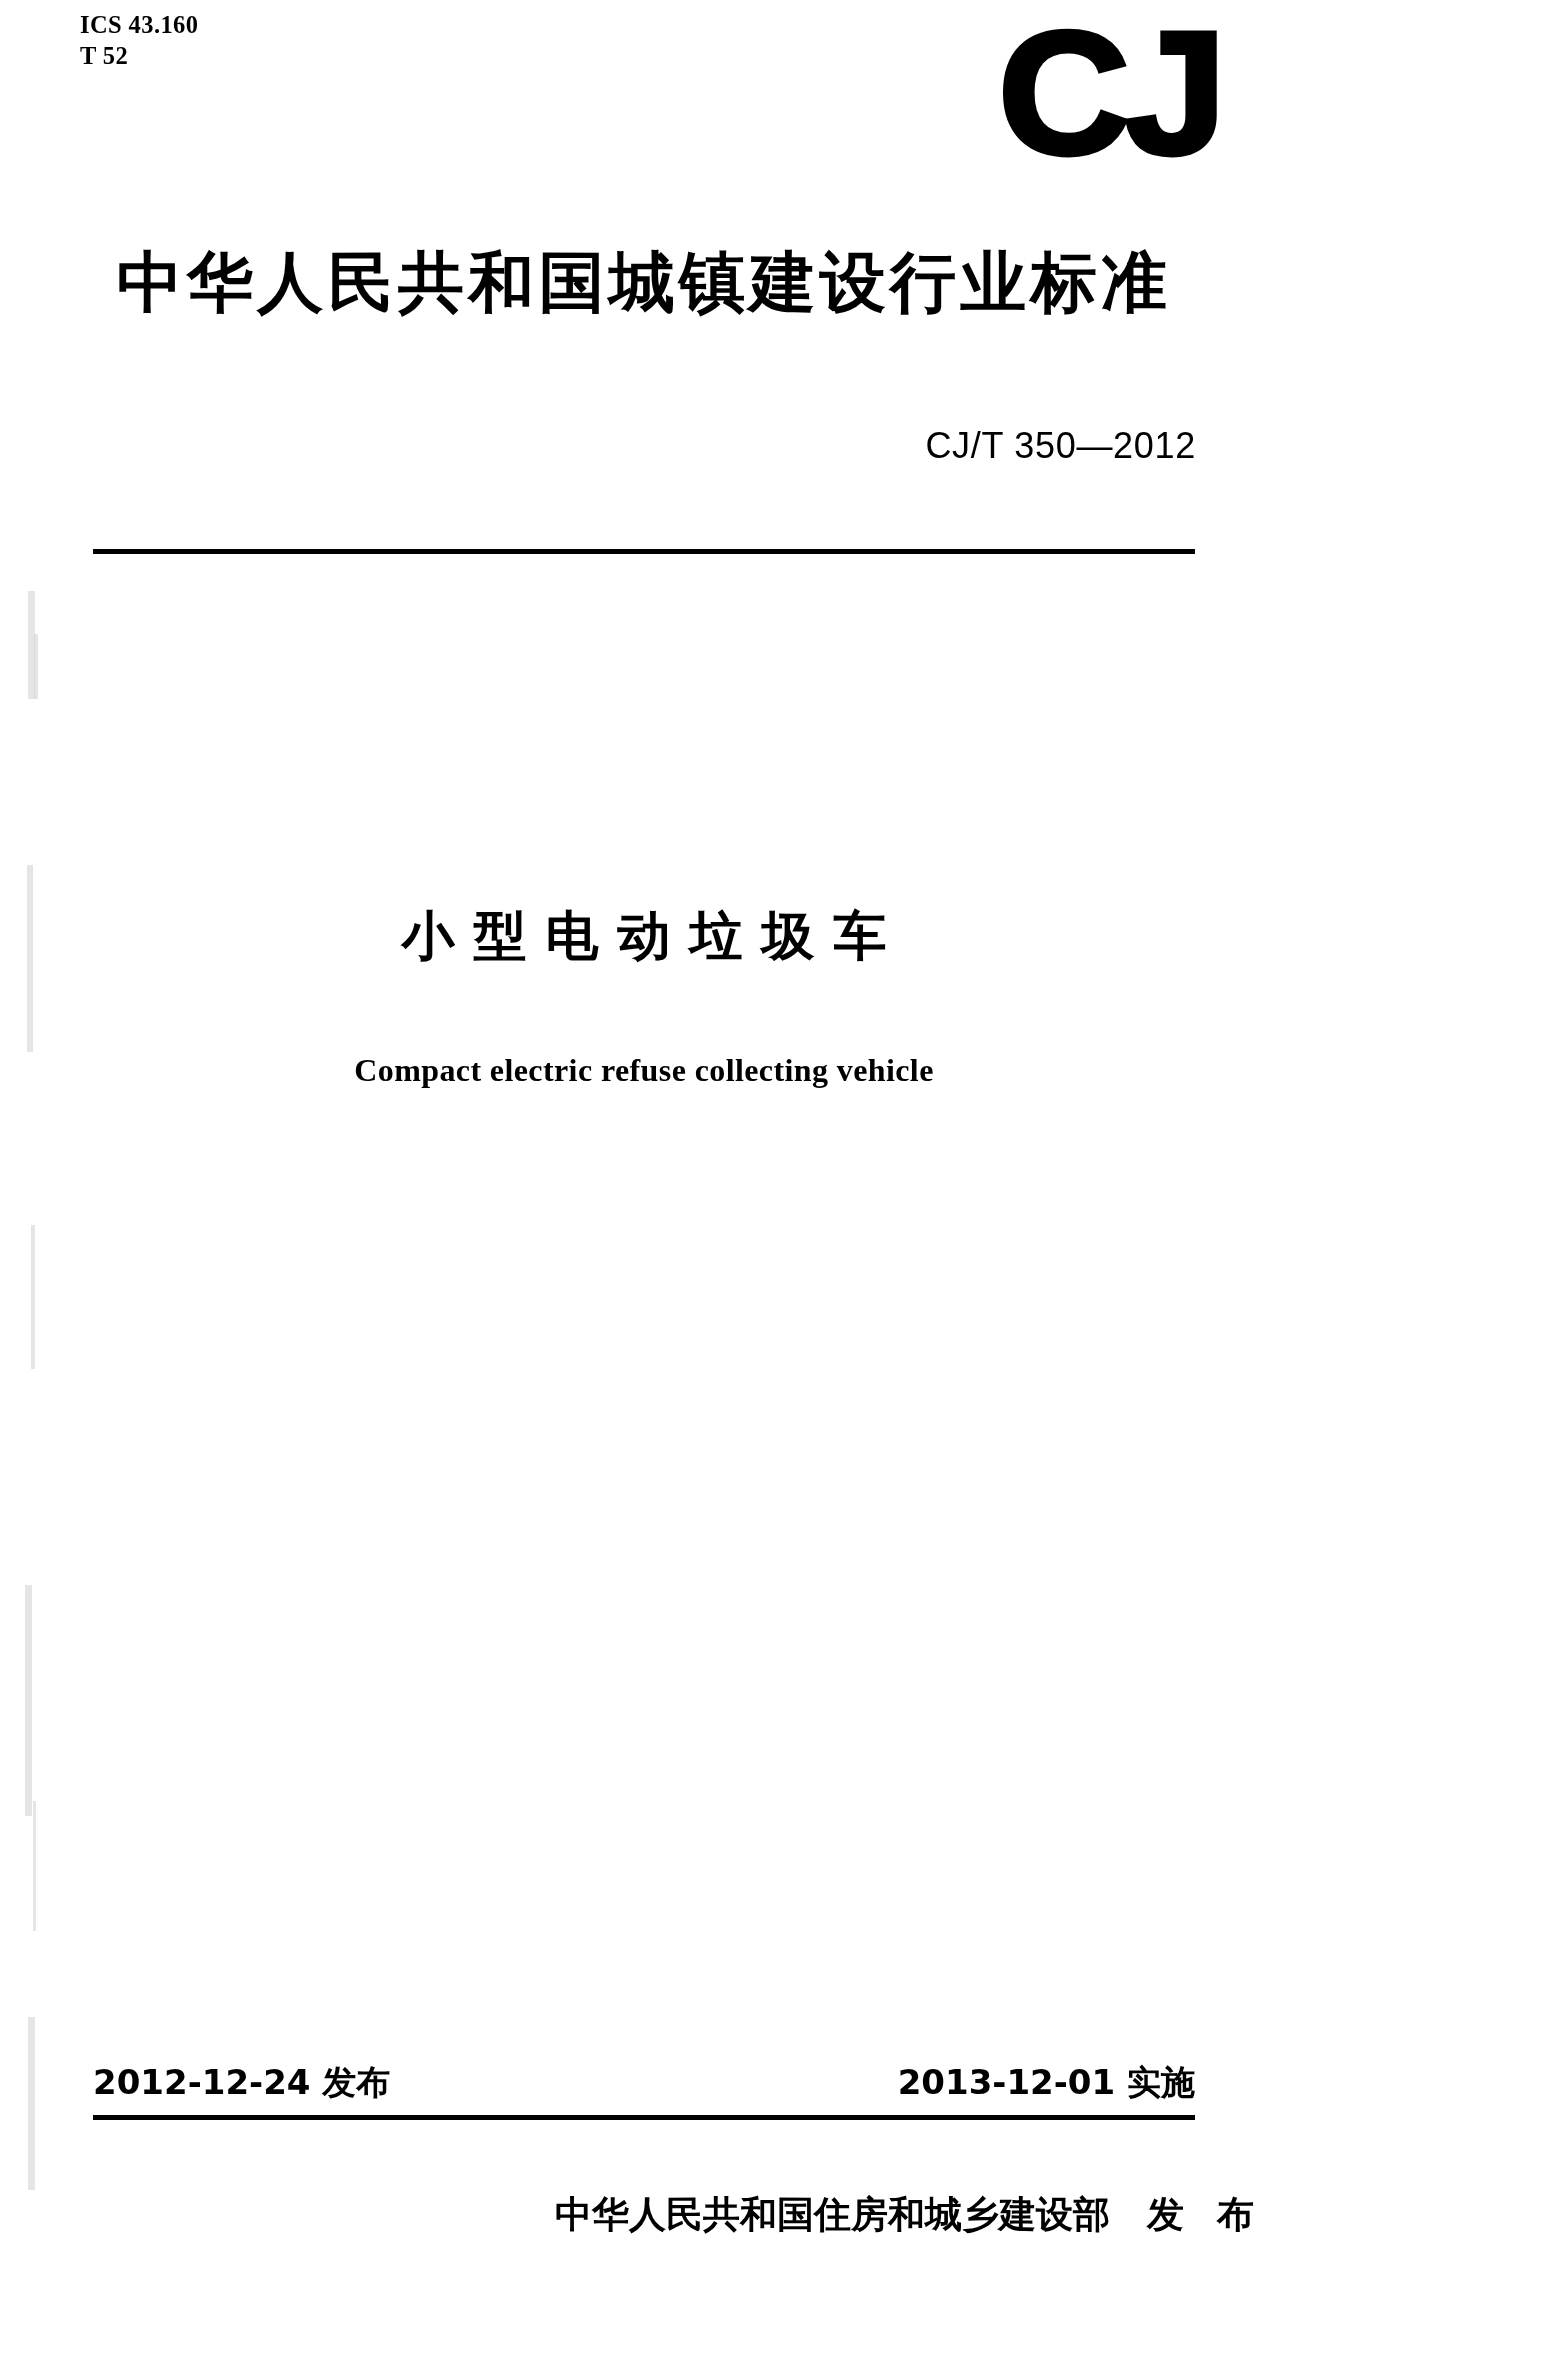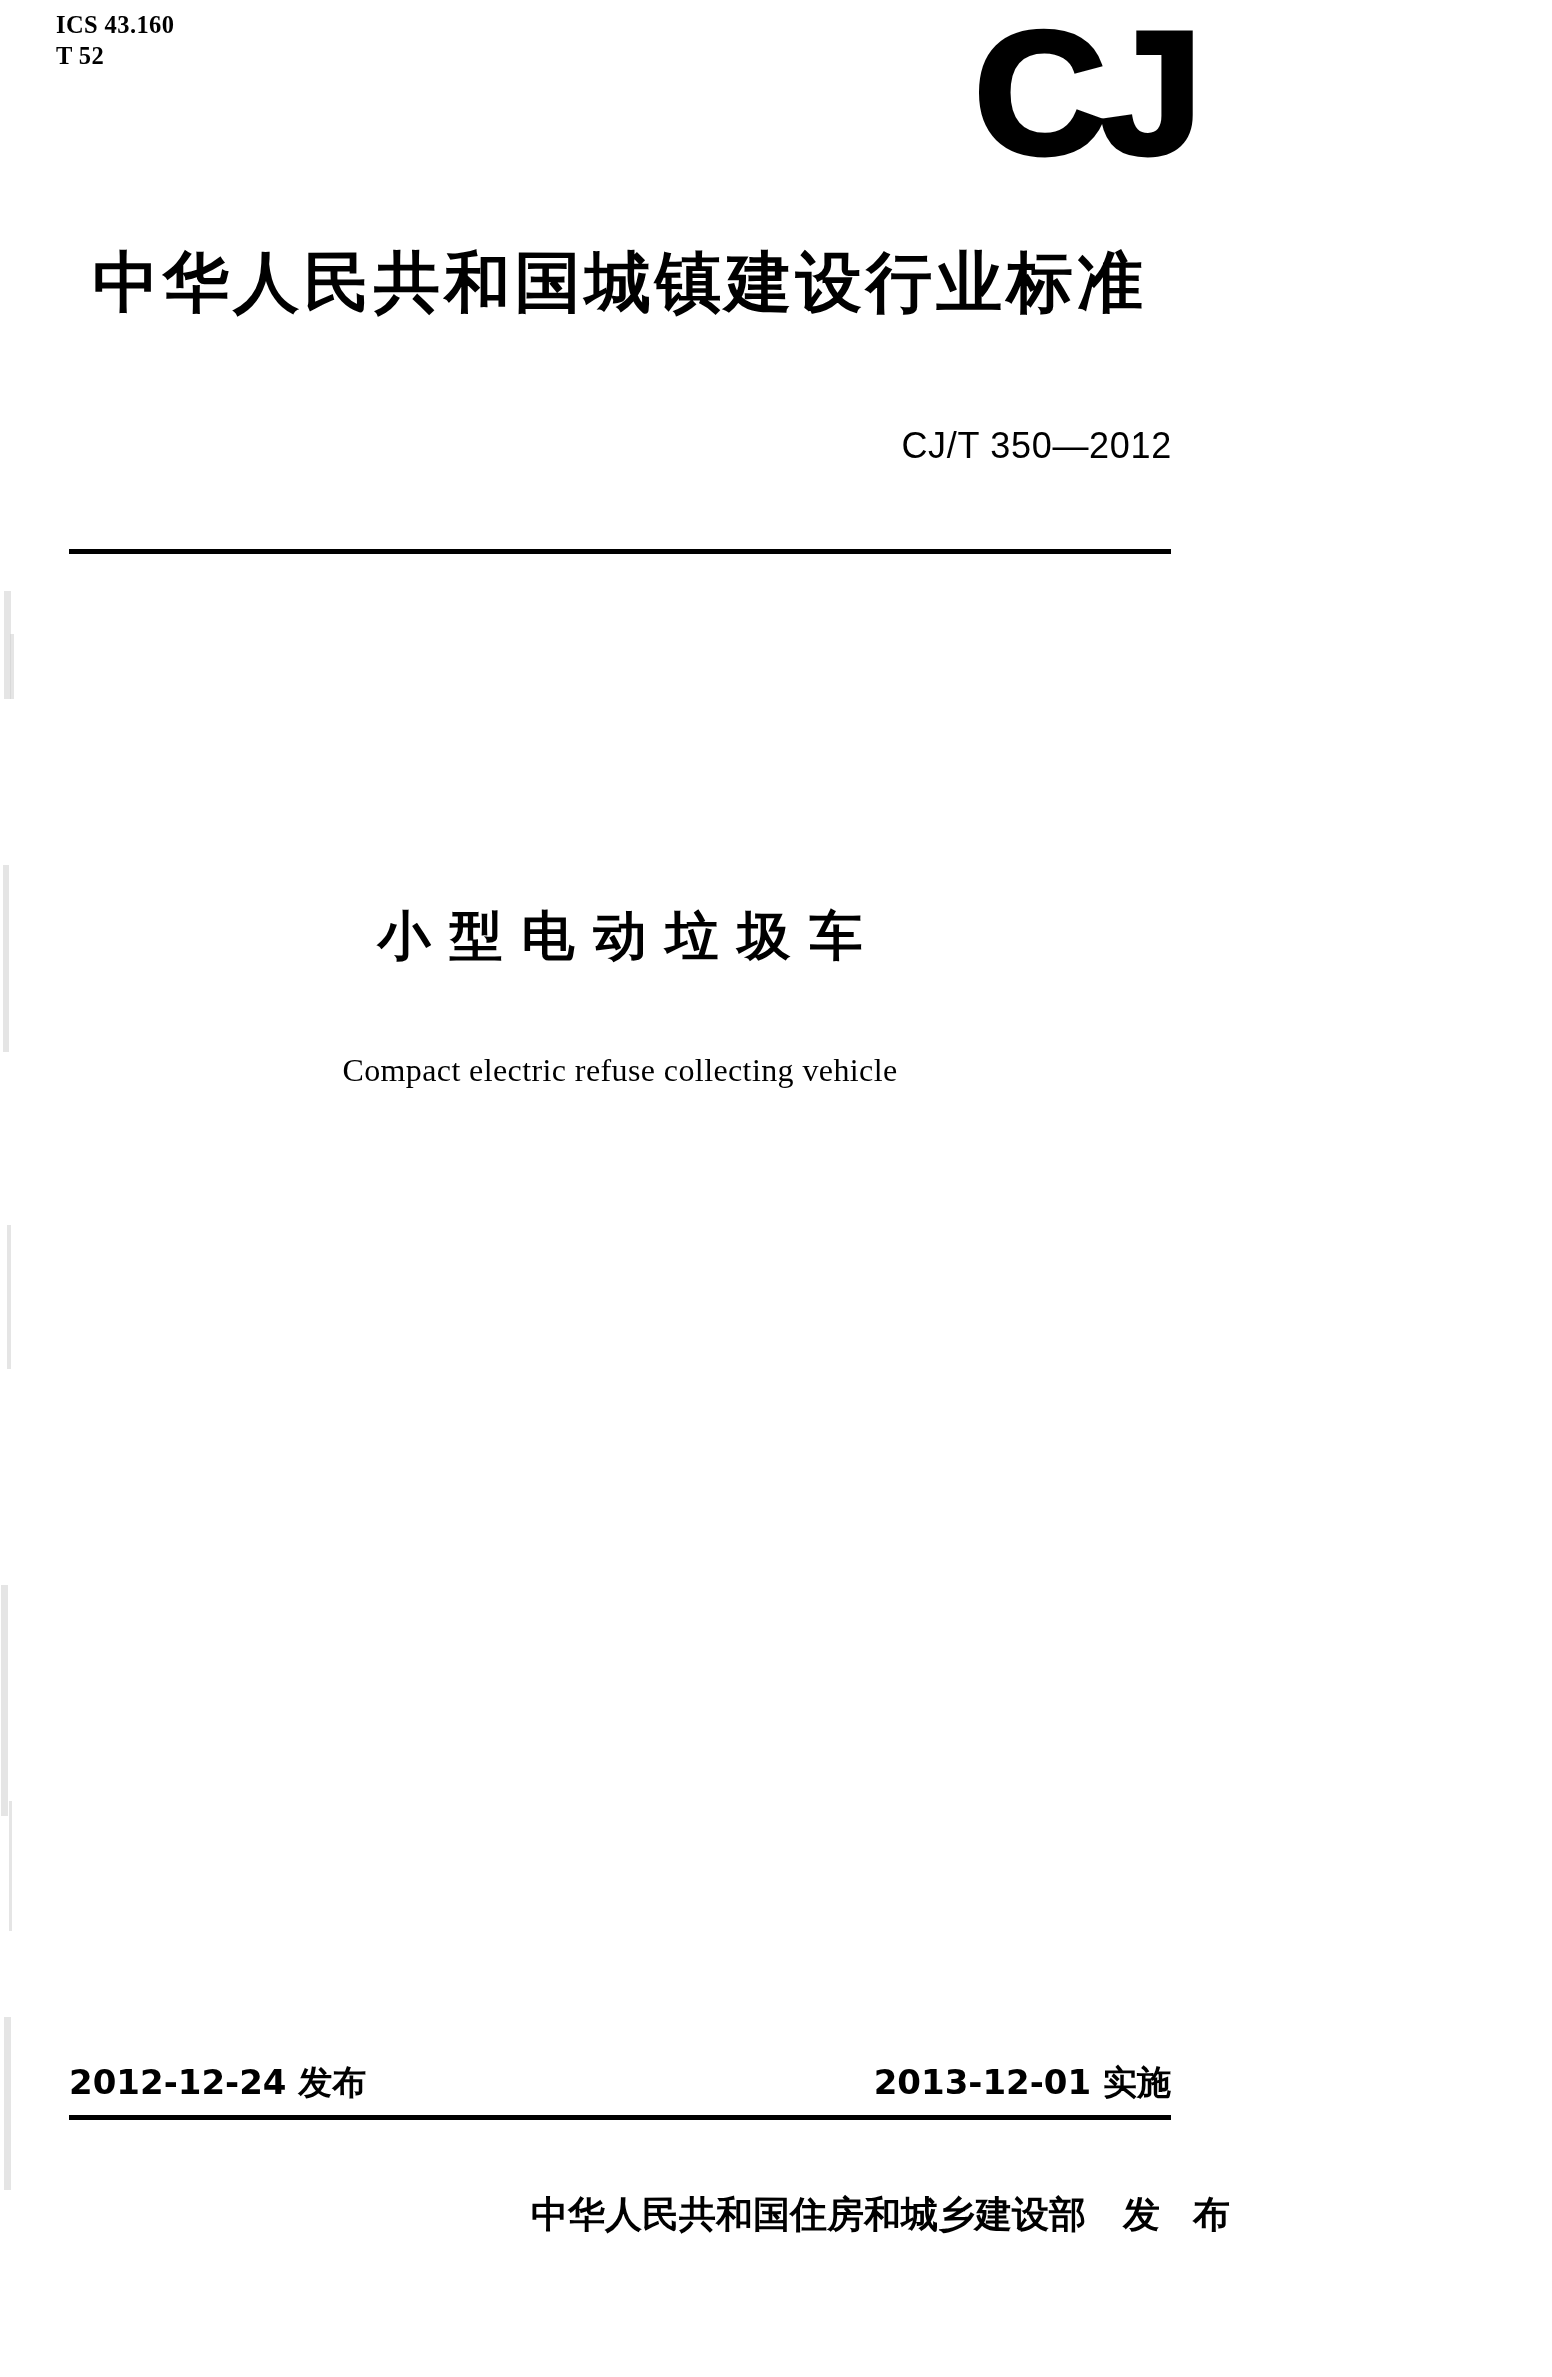--- a/index.html
+++ b/index.html
@@ -10,20 +10,21 @@
   body {
     font-family: "Liberation Serif", serif;
     color: #000000;
   }
   .page {
     position: relative;
     width: 1240px;
     height: 2377px;
     background: #ffffff;
     overflow: hidden;
+    margin-left: 24px;
   }
 
   
   .ics-block {
     position: absolute;
     left: 56px;
     top: 10px;
     line-height: 1.25;
   }
   .ics-line {
@@ -101,21 +102,21 @@
   }
 
   
   .doc-title-en {
     position: absolute;
     left: 0;
     right: 0;
     top: 1052px;
     text-align: center;
     font-family: "Liberation Serif", serif;
-    font-weight: normal;
+    font-weight: bold;
     font-size: 32px;
     letter-spacing: 0.4px;
     white-space: nowrap;
   }
 
   
   .date-row {
     position: absolute;
     left: 69px;
     right: 69px;

